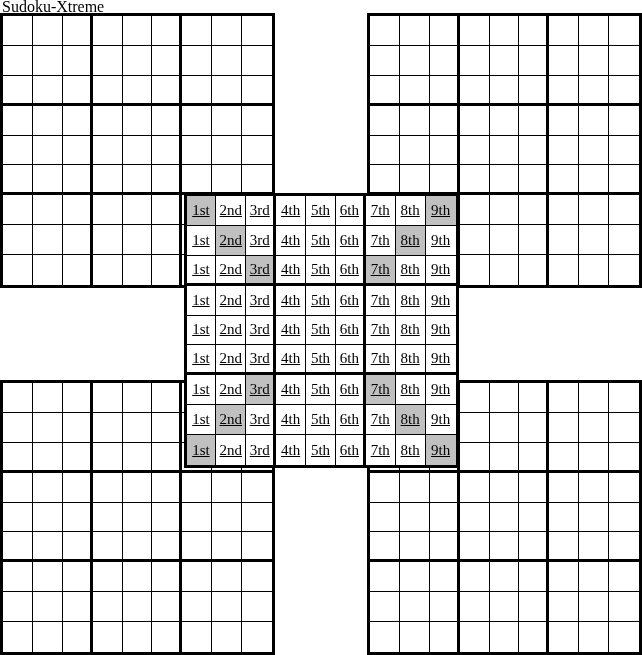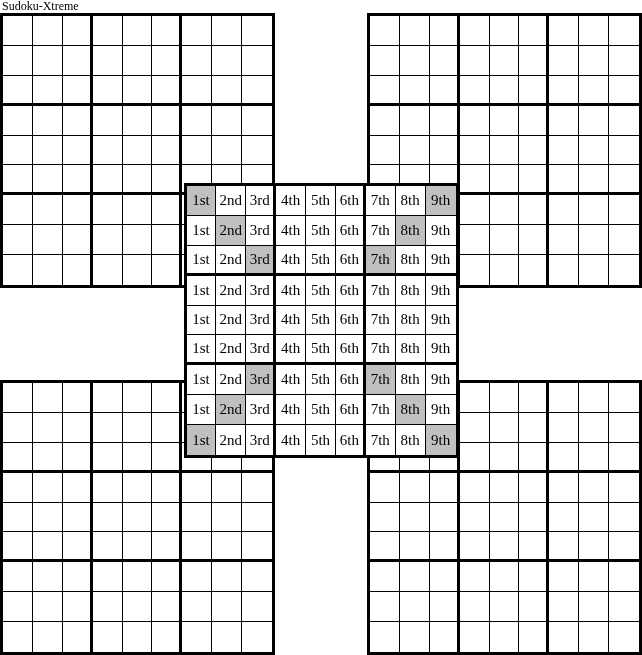--- a/index.html
+++ b/index.html
@@ -9,41 +9,41 @@
     position: relative;
     background: #ffffff;
     font-family: "Liberation Serif", "DejaVu Serif", serif;
     --line: #000000;
     --shaded: #c0c0c0;
   }
   .title {
     position: absolute;
     left: 2px;
     top: 0px;
-    font-size: 12px;
+    font-size: 16px;
     line-height: 13px;
     color: #000;
     white-space: nowrap;
   }
   .grid {
     position: absolute;
     width: 275px;
     height: 275px;
     box-sizing: border-box;
     border: 3px solid var(--line);
     display: grid;
     grid-template-columns: repeat(9, 1fr);
     grid-template-rows: repeat(9, 1fr);
     background: #ffffff;
   }
   .grid.tl { left: 0px;     top: 13px; }
   .grid.tr { left: 367px;   top: 13px; }
   .grid.bl { left: 0px;     top: 380px; }
   .grid.br { left: 367px;   top: 380px; }
-  .grid.center { left: 183.5px; top: 183px; }
+  .grid.center { left: 183.5px; top: 193px; text-decoration: underline; }
   .cell {
     box-sizing: border-box;
     border-right: 1px solid var(--line);
     border-bottom: 1px solid var(--line);
     background: #ffffff;
     display: flex;
     align-items: center;
     justify-content: center;
     font-size: 15px;
     color: #000;

